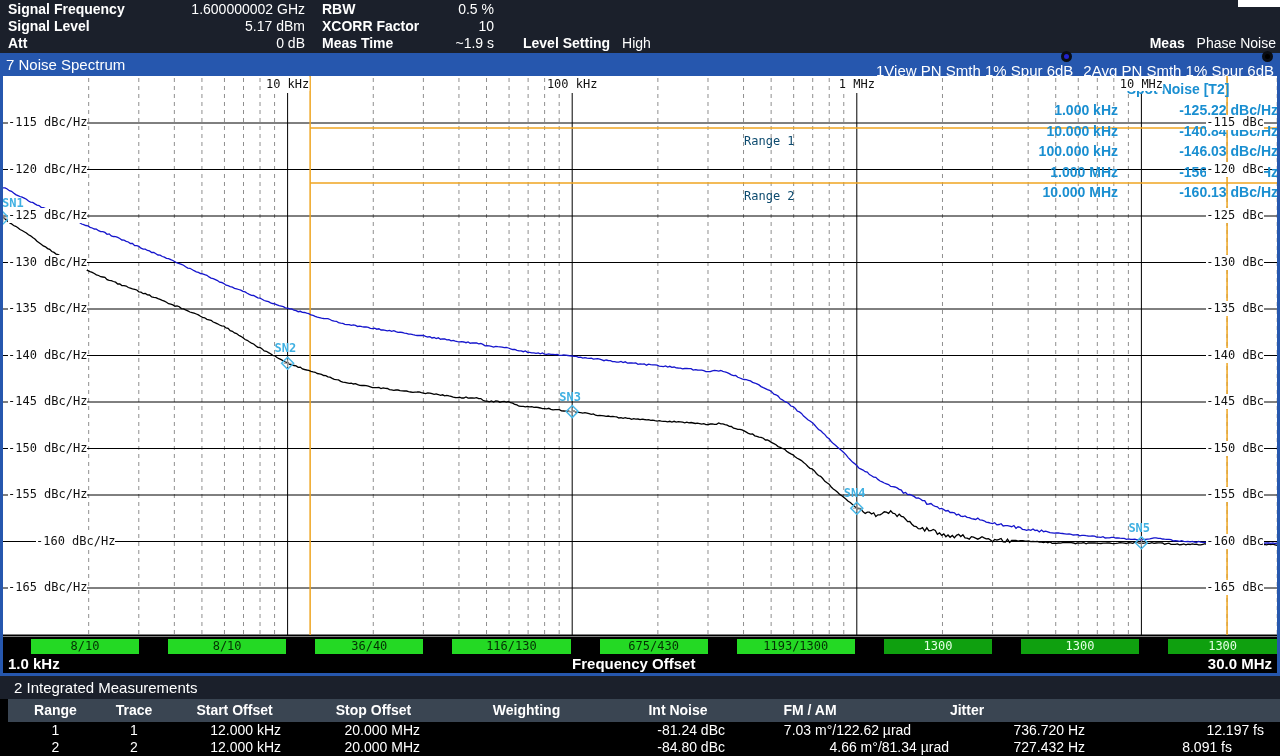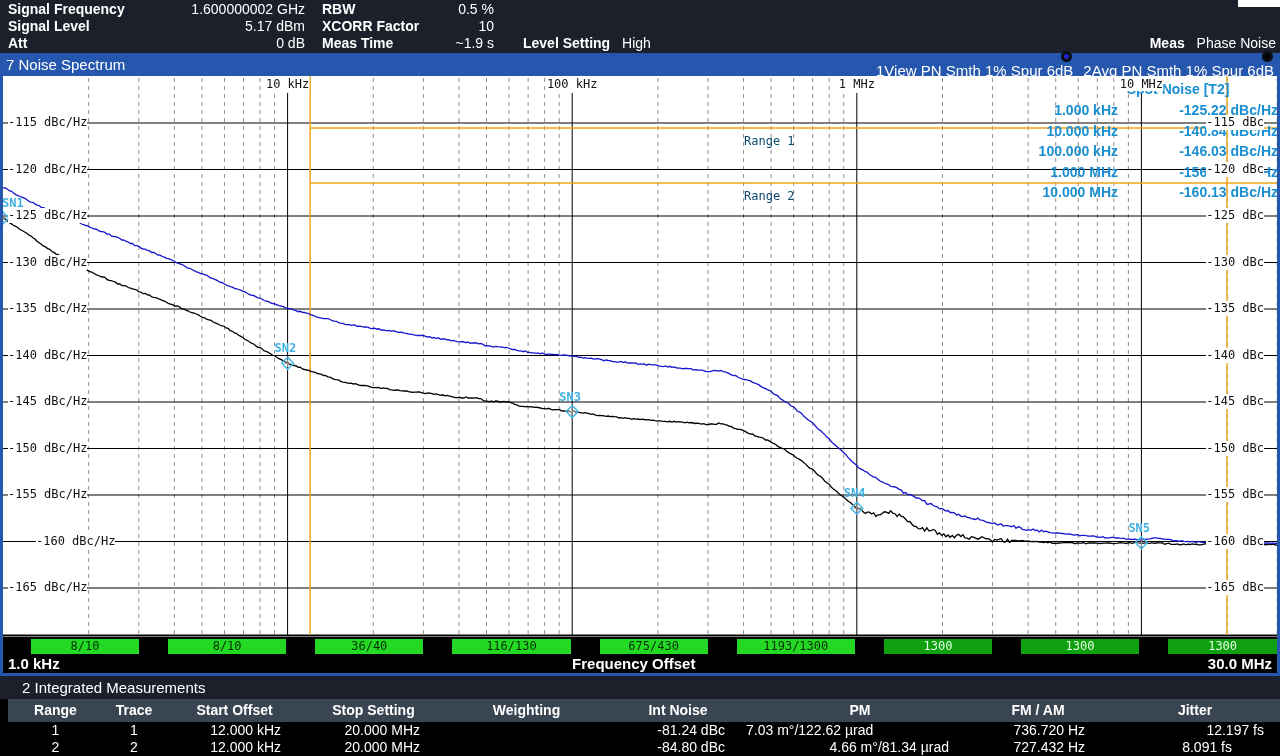--- a/index.html
+++ b/index.html
@@ -50,21 +50,21 @@
   
   .axisbar{position:absolute;left:0;top:654px;width:1280px;height:19px;background:#000;
            display:flex;justify-content:space-between;align-items:center;
            padding:0 8px;box-sizing:border-box;font-size:15px;font-weight:bold;}
 
   
   .wb{position:absolute;background:#2657AE;}
 
   
   .win2head{position:absolute;left:0;top:676px;width:1280px;height:23px;background:#1B202B;
-            font-size:15px;line-height:23px;padding-left:22px;box-sizing:border-box;}
+            font-size:15px;line-height:23px;padding-left:14px;box-sizing:border-box;}
   .table2{position:absolute;left:8px;top:699px;width:1280px;bottom:0;background:#000;font-size:14px;border-radius:17px;}
   .trow{display:flex;}
   .trow.head{background:#3A4552;height:23px;line-height:23px;font-weight:bold;}
   .trow.datarow{height:17px;line-height:17px;}
   .tcell{box-sizing:border-box;overflow:hidden;white-space:nowrap;}
 </style>
 </head>
 <body>
 
 <div class="screen">
@@ -278,35 +278,34 @@
   <div class="wb" style="left:0;top:673px;width:1280px;height:3px;"></div>
 
   <div class="win2head">
     <span>2 Integrated Measurements</span>
   </div>
   <div class="table2" id="table2">
       <div class="trow head">
         <div class="tcell" style="width: 95px; text-align: center;">Range</div>
         <div class="tcell" style="width: 62px; text-align: center;">Trace</div>
         <div class="tcell" style="width: 139px; text-align: center;">Start Offset</div>
-        <div class="tcell" style="width: 139px; text-align: center;">Stop Setting</div>
+        <div class="tcell" style="width: 139px; text-align: center;">Stop Offset</div>
         <div class="tcell" style="width: 167px; text-align: center;">Weighting</div>
         <div class="tcell" style="width: 136px; text-align: center;">Int Noise</div>
-        <div class="tcell" style="width: 228px; text-align: center;">PM</div>
         <div class="tcell" style="width: 128px; text-align: center;">FM / AM</div>
         <div class="tcell" style="width: 186px; text-align: center;">Jitter</div>
       </div>
       <div class="trow datarow">
         <div class="tcell" style="width: 95px; text-align: center;">1</div>
         <div class="tcell" style="width: 62px; text-align: center;">1</div>
         <div class="tcell" style="width: 139px; text-align: right; padding-right: 23px;">12.000 kHz</div>
         <div class="tcell" style="width: 139px; text-align: right; padding-right: 23px;">20.000 MHz</div>
         <div class="tcell" style="width: 167px; text-align: center;"></div>
         <div class="tcell" style="width: 136px; text-align: right; padding-right: 21px;">-81.24 dBc</div>
-        <div class="tcell" style="width: 228px; text-align: left; padding-right: 25px;">7.03 m°/122.62 µrad</div>
+        <div class="tcell" style="width: 228px; text-align: center; padding-right: 25px;">7.03 m°/122.62 µrad</div>
         <div class="tcell" style="width: 128px; text-align: right; padding-right: 17px;">736.720 Hz</div>
         <div class="tcell" style="width: 186px; text-align: right; padding-right: 24px;">12.197 fs</div>
       </div>
       <div class="trow datarow">
         <div class="tcell" style="width: 95px; text-align: center;">2</div>
         <div class="tcell" style="width: 62px; text-align: center;">2</div>
         <div class="tcell" style="width: 139px; text-align: right; padding-right: 23px;">12.000 kHz</div>
         <div class="tcell" style="width: 139px; text-align: right; padding-right: 23px;">20.000 MHz</div>
         <div class="tcell" style="width: 167px; text-align: center;"></div>
         <div class="tcell" style="width: 136px; text-align: right; padding-right: 21px;">-84.80 dBc</div>

